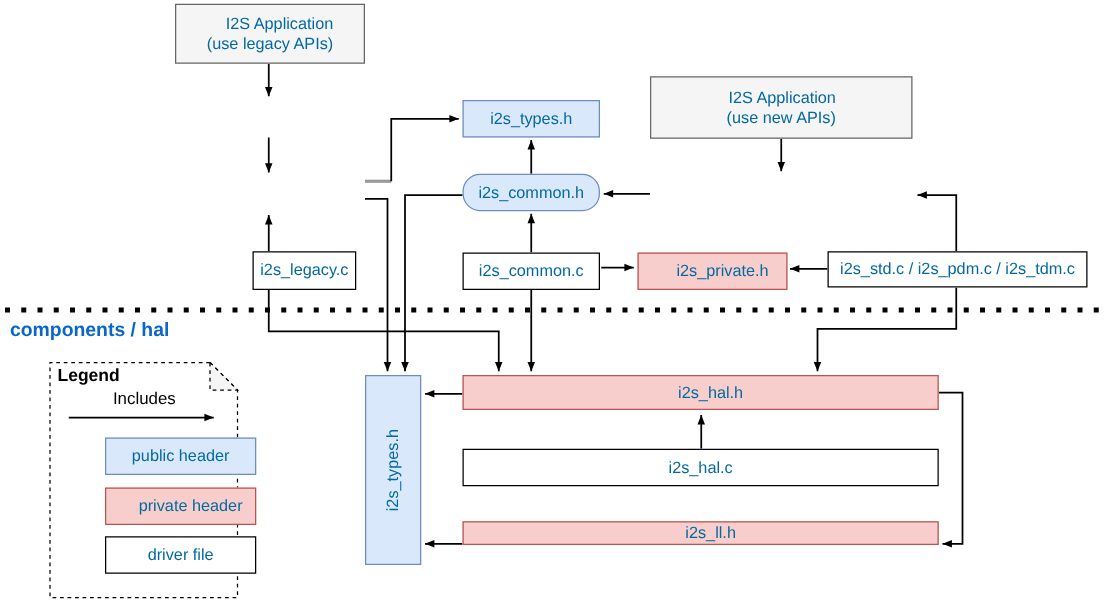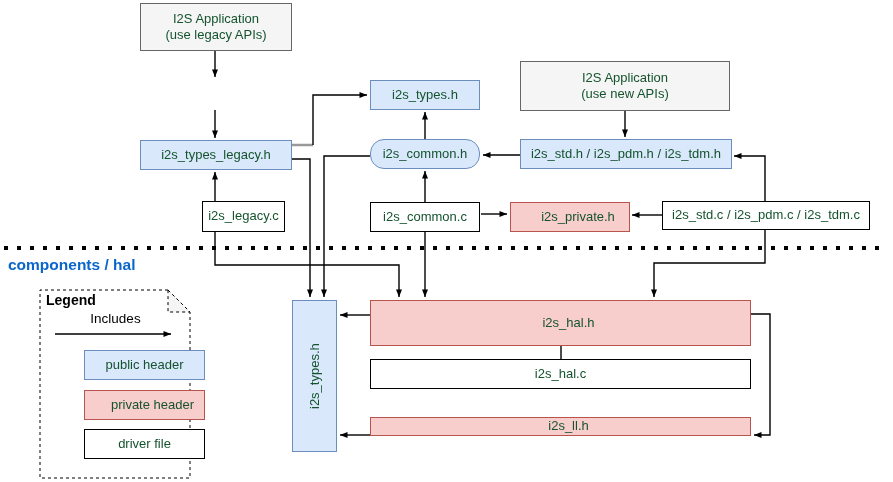--- a/index.html
+++ b/index.html
@@ -8,22 +8,22 @@
     width:893px;height:482px;
     font-family:"Liberation Sans", sans-serif;
     overflow:hidden;
     background:#ffffff;
   }
   #edges{position:absolute;left:0;top:0;z-index:1;}
   .node{
     position:absolute;
     box-sizing:border-box;
     display:flex;align-items:center;justify-content:center;
-    text-align:center;
-    font-size:13px;color:#14532d;
+    text-align:right;
+    font-size:13px;color:#0369a1;
     line-height:1.25;
     white-space:pre-line;
     z-index:2;
   }
   .pub {background:#dae8fc;border:1px solid #6c8ebf;}
   .priv{background:#f8cecc;border:1px solid #b85450;padding-left:16px;}
   .src {background:#ffffff;border:1px solid #000000;}
   .app {background:#f5f5f5;border:1px solid #666666;}
   .vert span{transform:rotate(-90deg);white-space:nowrap;}
   .layer-label{
@@ -84,53 +84,47 @@
     <path d="M168,290 L190,312 L168,312 Z" fill="#f5f5f5" stroke="#000" stroke-width="1" stroke-dasharray="3 3"></path>
     <path d="M55,334 L171,334" stroke="#000" stroke-width="1.4" fill="none" marker-end="url(#arr)"></path>
   </svg>
 
   <div class="layer-label" style="top:256px;">components / hal</div>
 
   <div class="node app" style="left:140px;top:3px;width:152px;height:48px;">
     <span>I2S Application
 (use legacy APIs)</span>
   </div>
-  <div class="node pub" style="left:140px;top:140px;width:152px;height:30px;">
-    <span>i2s_types_legacy.h</span>
-  </div>
   <div class="node src" style="left:164px;top:201px;width:83px;height:31px;margin-left:38px;">
     <span>i2s_legacy.c</span>
   </div>
   <div class="node pub" style="left:370px;top:80px;width:110px;height:30px;">
     <span>i2s_types.h</span>
   </div>
   <div class="node pub" style="left:370px;top:139px;width:110px;height:30px;border-radius:14px;">
     <span>i2s_common.h</span>
   </div>
   <div class="node src" style="left:370px;top:202px;width:110px;height:30px;">
     <span>i2s_common.c</span>
   </div>
   <div class="node app" style="left:520px;top:61px;width:210px;height:50px;">
     <span>I2S Application
 (use new APIs)</span>
   </div>
-  <div class="node pub" style="left:520px;top:139px;width:212px;height:30px;">
-    <span>i2s_std.h / i2s_pdm.h / i2s_tdm.h</span>
-  </div>
   <div class="node priv" style="left:510px;top:202px;width:120px;height:30px;">
     <span>i2s_private.h</span>
   </div>
   <div class="node src" style="left:662px;top:201px;width:208px;height:29px;">
     <span>i2s_std.c / i2s_pdm.c / i2s_tdm.c</span>
   </div>
 
   <div class="node pub vert" style="left:292px;top:300px;width:45px;height:152px;">
     <span>i2s_types.h</span>
   </div>
-  <div class="node priv" style="left:370px;top:300px;width:381px;height:46px;">
+  <div class="node priv" style="left:370px;top:300px;width:381px;height:28px;">
     <span>i2s_hal.h</span>
   </div>
   <div class="node src" style="left:370px;top:359px;width:381px;height:30px;">
     <span>i2s_hal.c</span>
   </div>
   <div class="node priv" style="left:370px;top:417px;width:381px;height:19px;">
     <span>i2s_ll.h</span>
   </div>
 
   <div class="legend-title">Legend</div>

